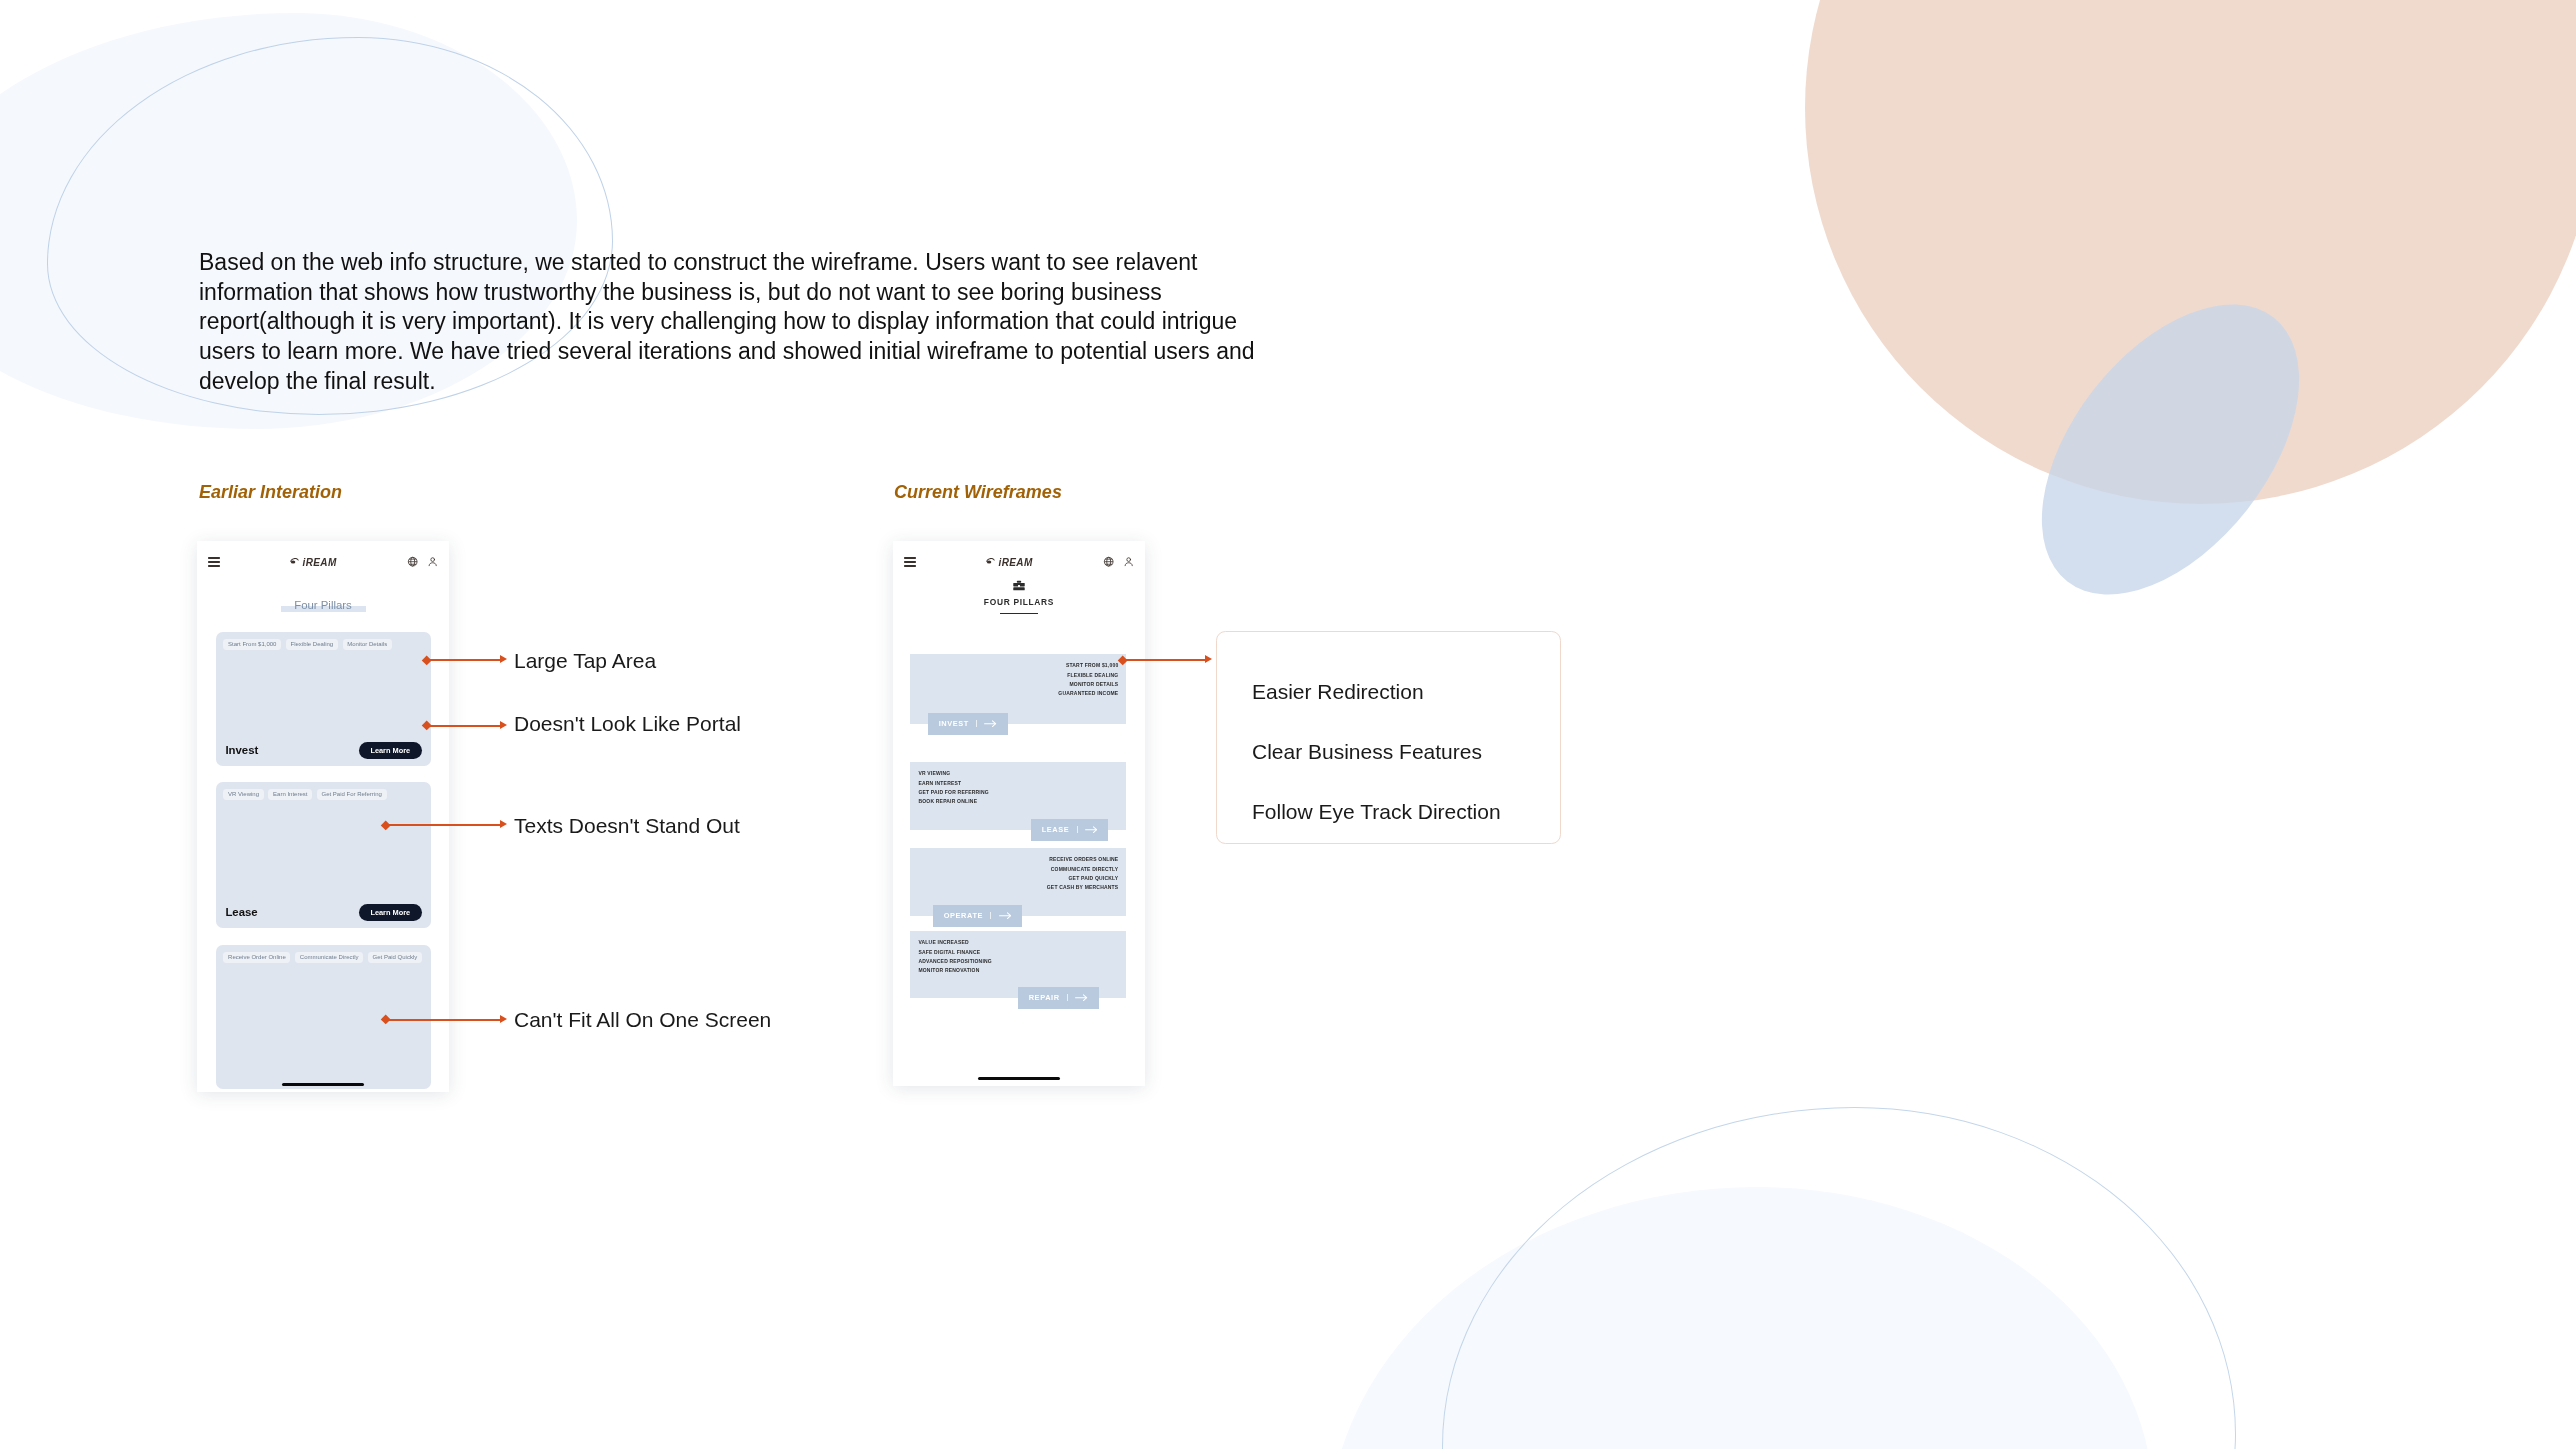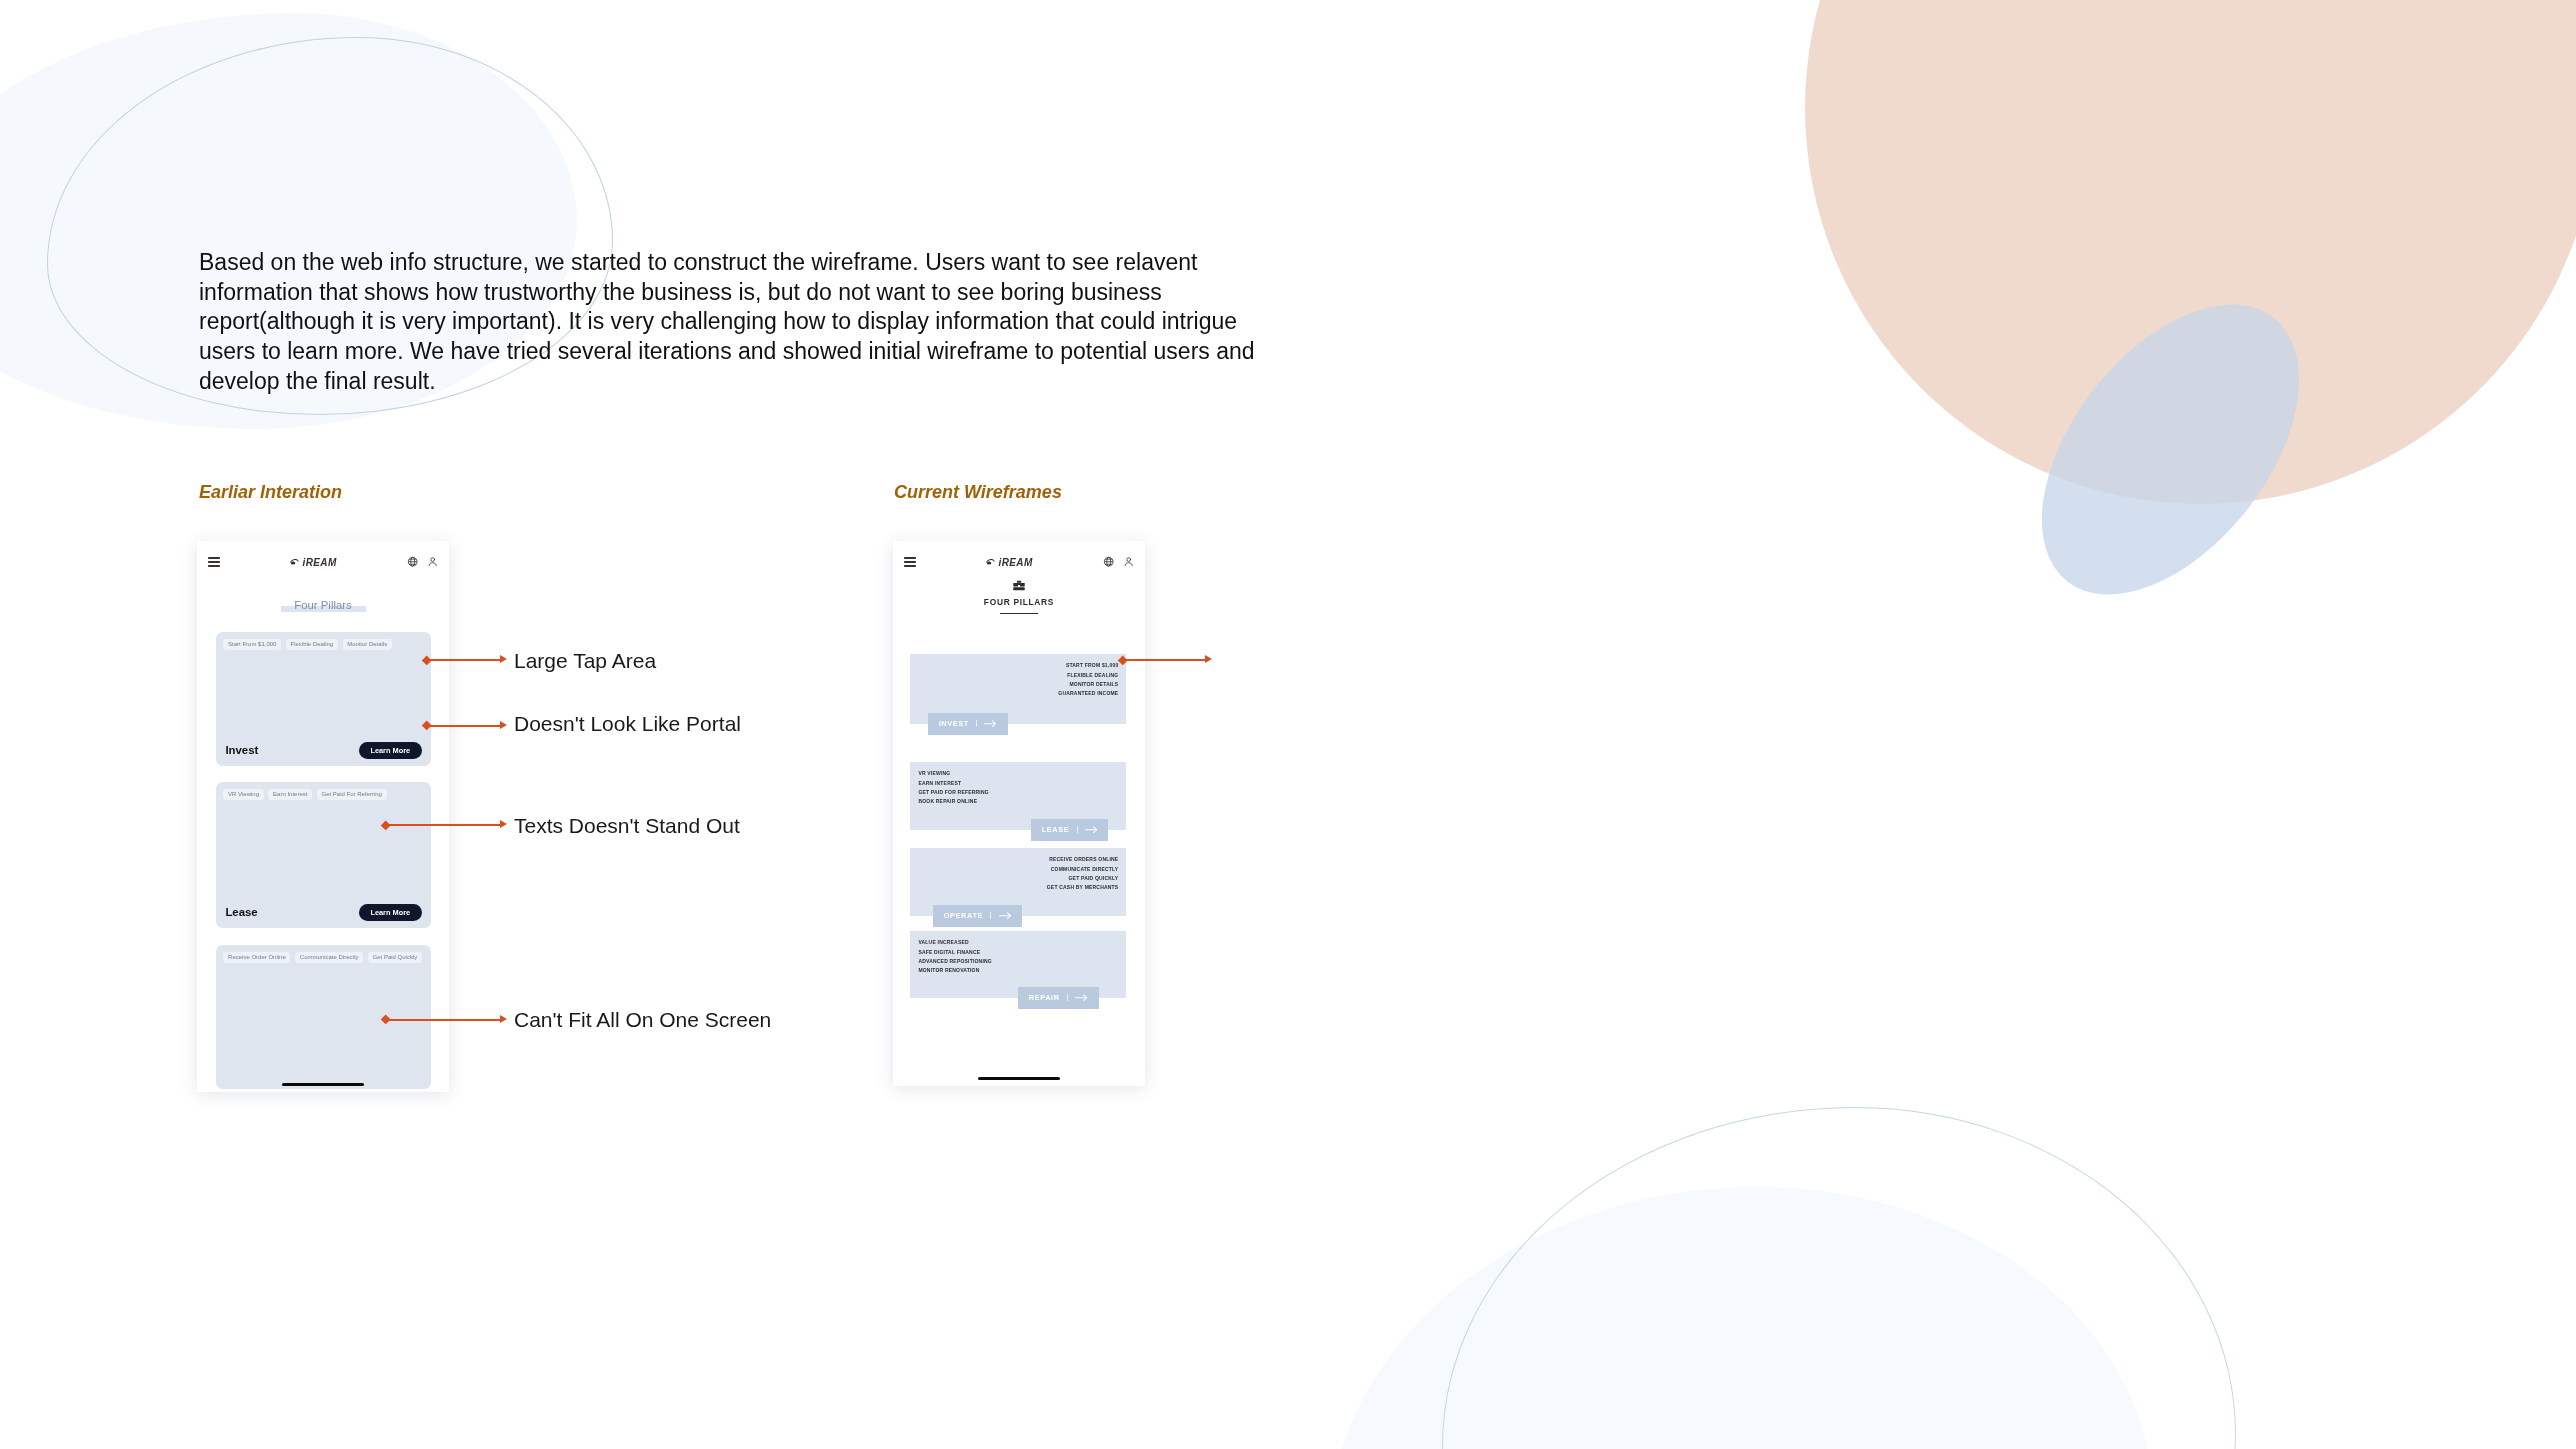--- a/index.html
+++ b/index.html
@@ -144,21 +144,21 @@
   }
   .hamburger span {
     display: block;
     height: 1.7px;
     background: #3a302c;
     border-radius: 0.7px;
   }
   .brand {
     flex: 1;
     display: flex;
-    align-items: center;
+    align-items: flex-start;
     justify-content: center;
     gap: 2px;
   }
   .brand-mark { display: block; }
   .brand-text {
     font-size: 10px;
     font-weight: 800;
     font-style: italic;
     letter-spacing: 0.4px;
     color: #3a302c;
@@ -579,15 +579,20 @@
 
   <div class="annot-diamond" style="left:382px; top:1016px;"></div>
   <div class="annot-line" style="left:387px; top:1019px; width:115px;"></div>
   <div class="annot-arrow" style="left:500px; top:1015px;"></div>
   <div class="annot-text" style="left:514px; top:1008px;">Can't Fit All On One Screen</div>
 
   <div class="annot-diamond" style="left:1119px; top:657px;"></div>
   <div class="annot-line" style="left:1124px; top:659px; width:83px;"></div>
   <div class="annot-arrow" style="left:1205px; top:655px;"></div>
 
+  <div class="callout">
+    <div class="callout-item i0">Easier Redirection</div>
+    <div class="callout-item i1">Clear Business Features</div>
+    <div class="callout-item i2">Follow Eye Track Direction</div>
+  </div>
 
 </div>
 
 
 </body></html>

